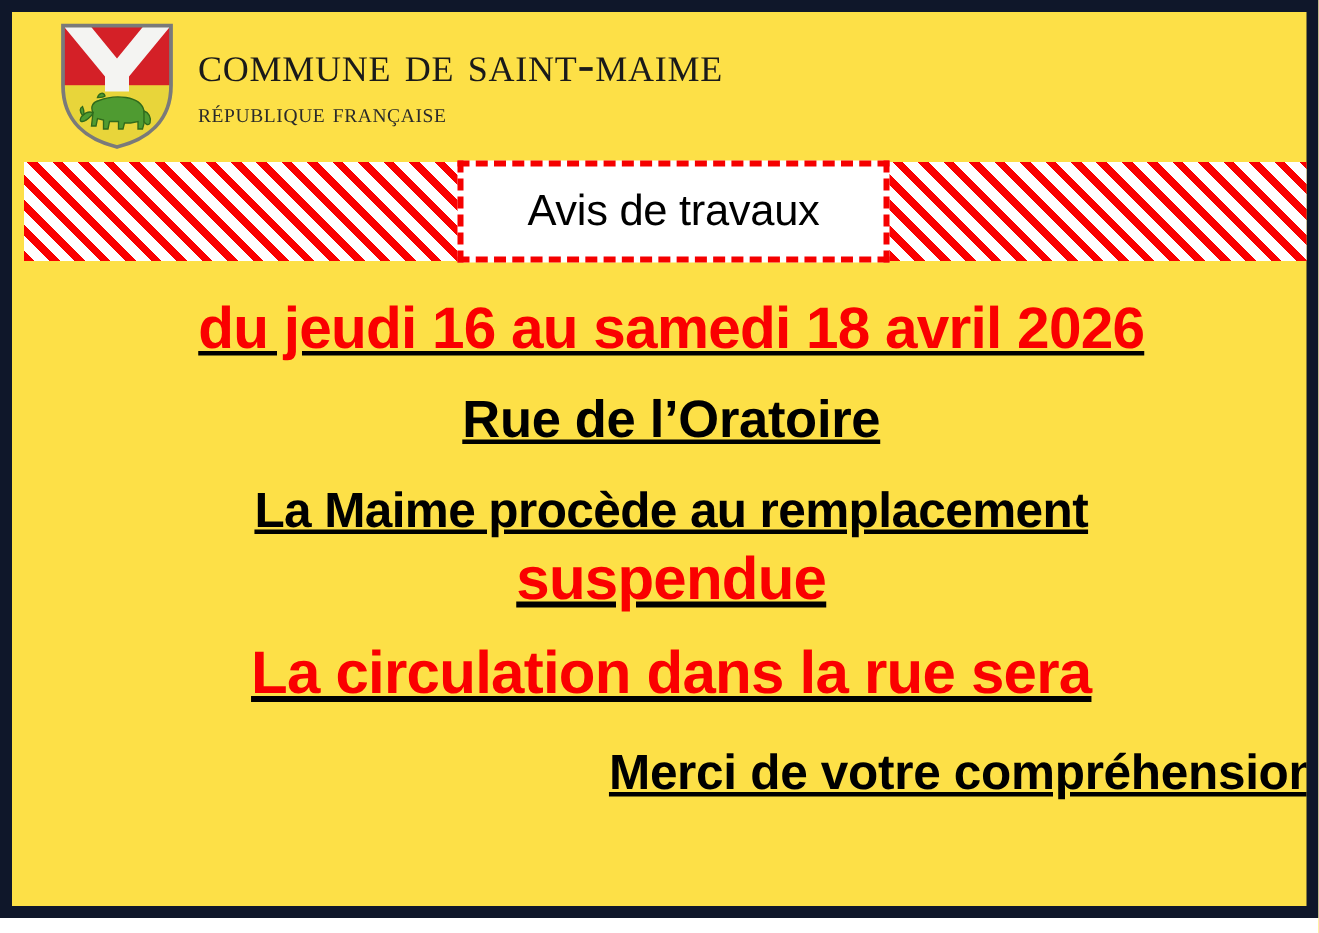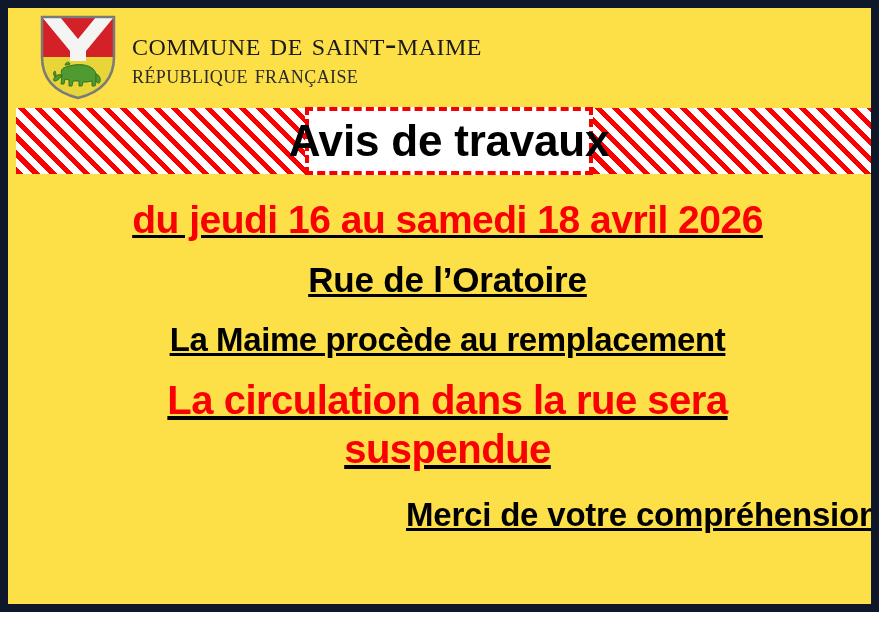--- a/index.html
+++ b/index.html
@@ -59,21 +59,21 @@
     letter-spacing: 0.5px;
     color: #1a1a1a;
     font-variant: small-caps;
     text-transform: lowercase;
     white-space: nowrap;
   }
   .commune-title::first-letter { }
 
   .republique {
     font-family: "Liberation Serif", serif;
-    font-size: 25px;
+    font-size: 18px;
     line-height: 26px;
     letter-spacing: 0.4px;
     color: #2a2a2a;
     font-variant: small-caps;
     text-transform: lowercase;
     white-space: nowrap;
   }
 
   
   .band {
@@ -100,22 +100,22 @@
     box-sizing: border-box;
     background: #ffffff;
     border: 4px dashed #f50000;
     display: flex;
     align-items: center;
     justify-content: center;
   }
 
   .band-label-text {
     font-family: "Liberation Sans", sans-serif;
-    font-weight: bold;
-    font-size: 44px;
+    font-weight: normal;
+    font-size: 29px;
     line-height: 34px;
     color: #000000;
     letter-spacing: -0.2px;
     white-space: nowrap;
   }
 
   
   .body-block {
     position: absolute;
     left: 8px;
@@ -226,19 +226,19 @@
   </div>
 
   <div class="body-block">
 
     <div class="line l-dates">du jeudi 16 au samedi 18 avril 2026</div>
 
     <div class="line l-street">Rue de l’Oratoire</div>
 
     <div class="line l-work">La Maime procède au remplacement</div>
 
+    <div class="line l-closure" style="padding-top:0;">suspendue</div>
     <div class="line l-closure">La circulation dans la rue sera</div>
-    <div class="line l-closure" style="padding-top:0;">suspendue</div>
 
     <div class="line l-thanks">Merci de votre compréhension</div>
   </div>
 
 </div>
 
 </body></html>

